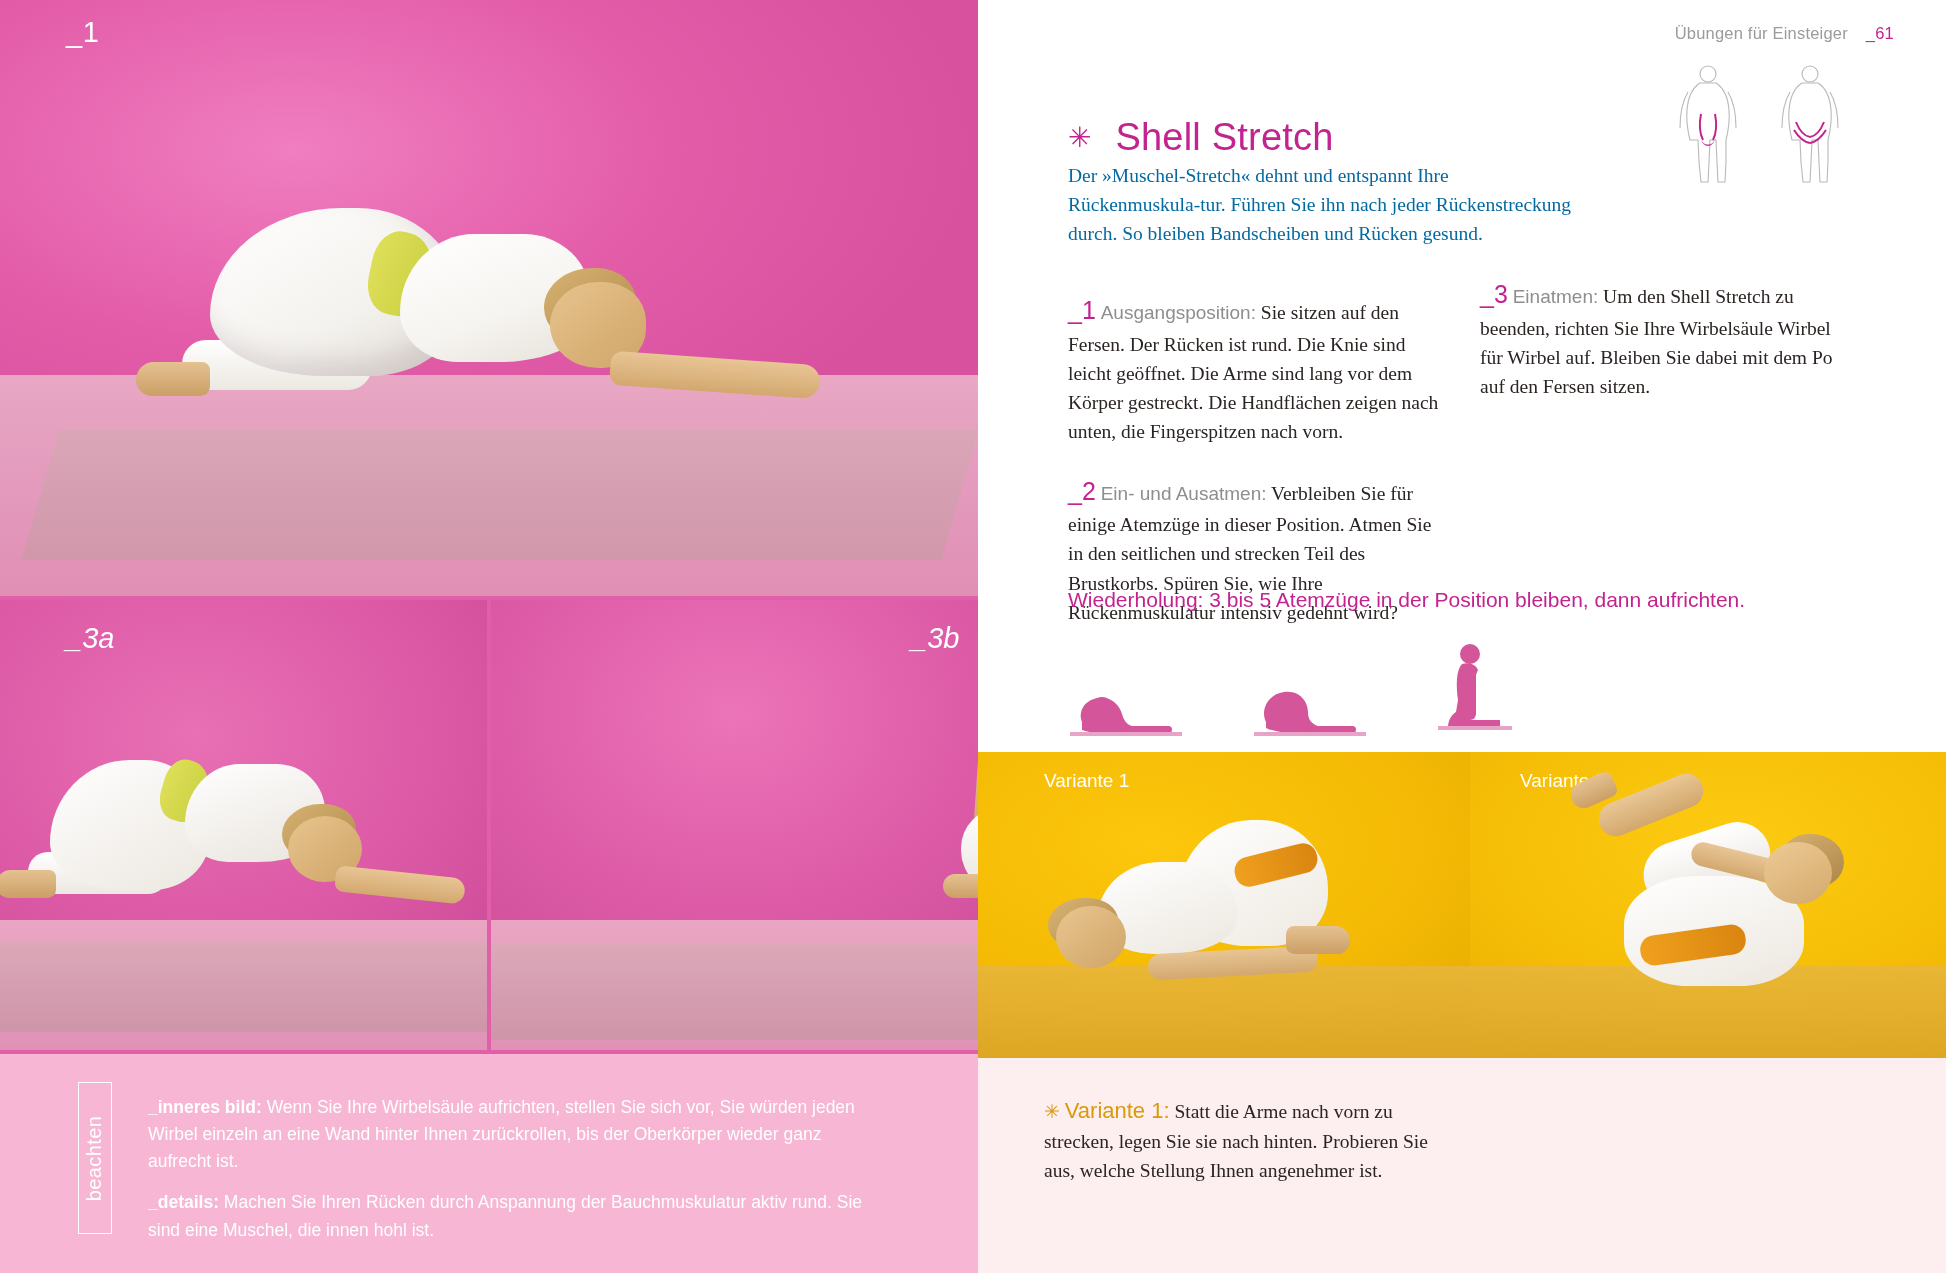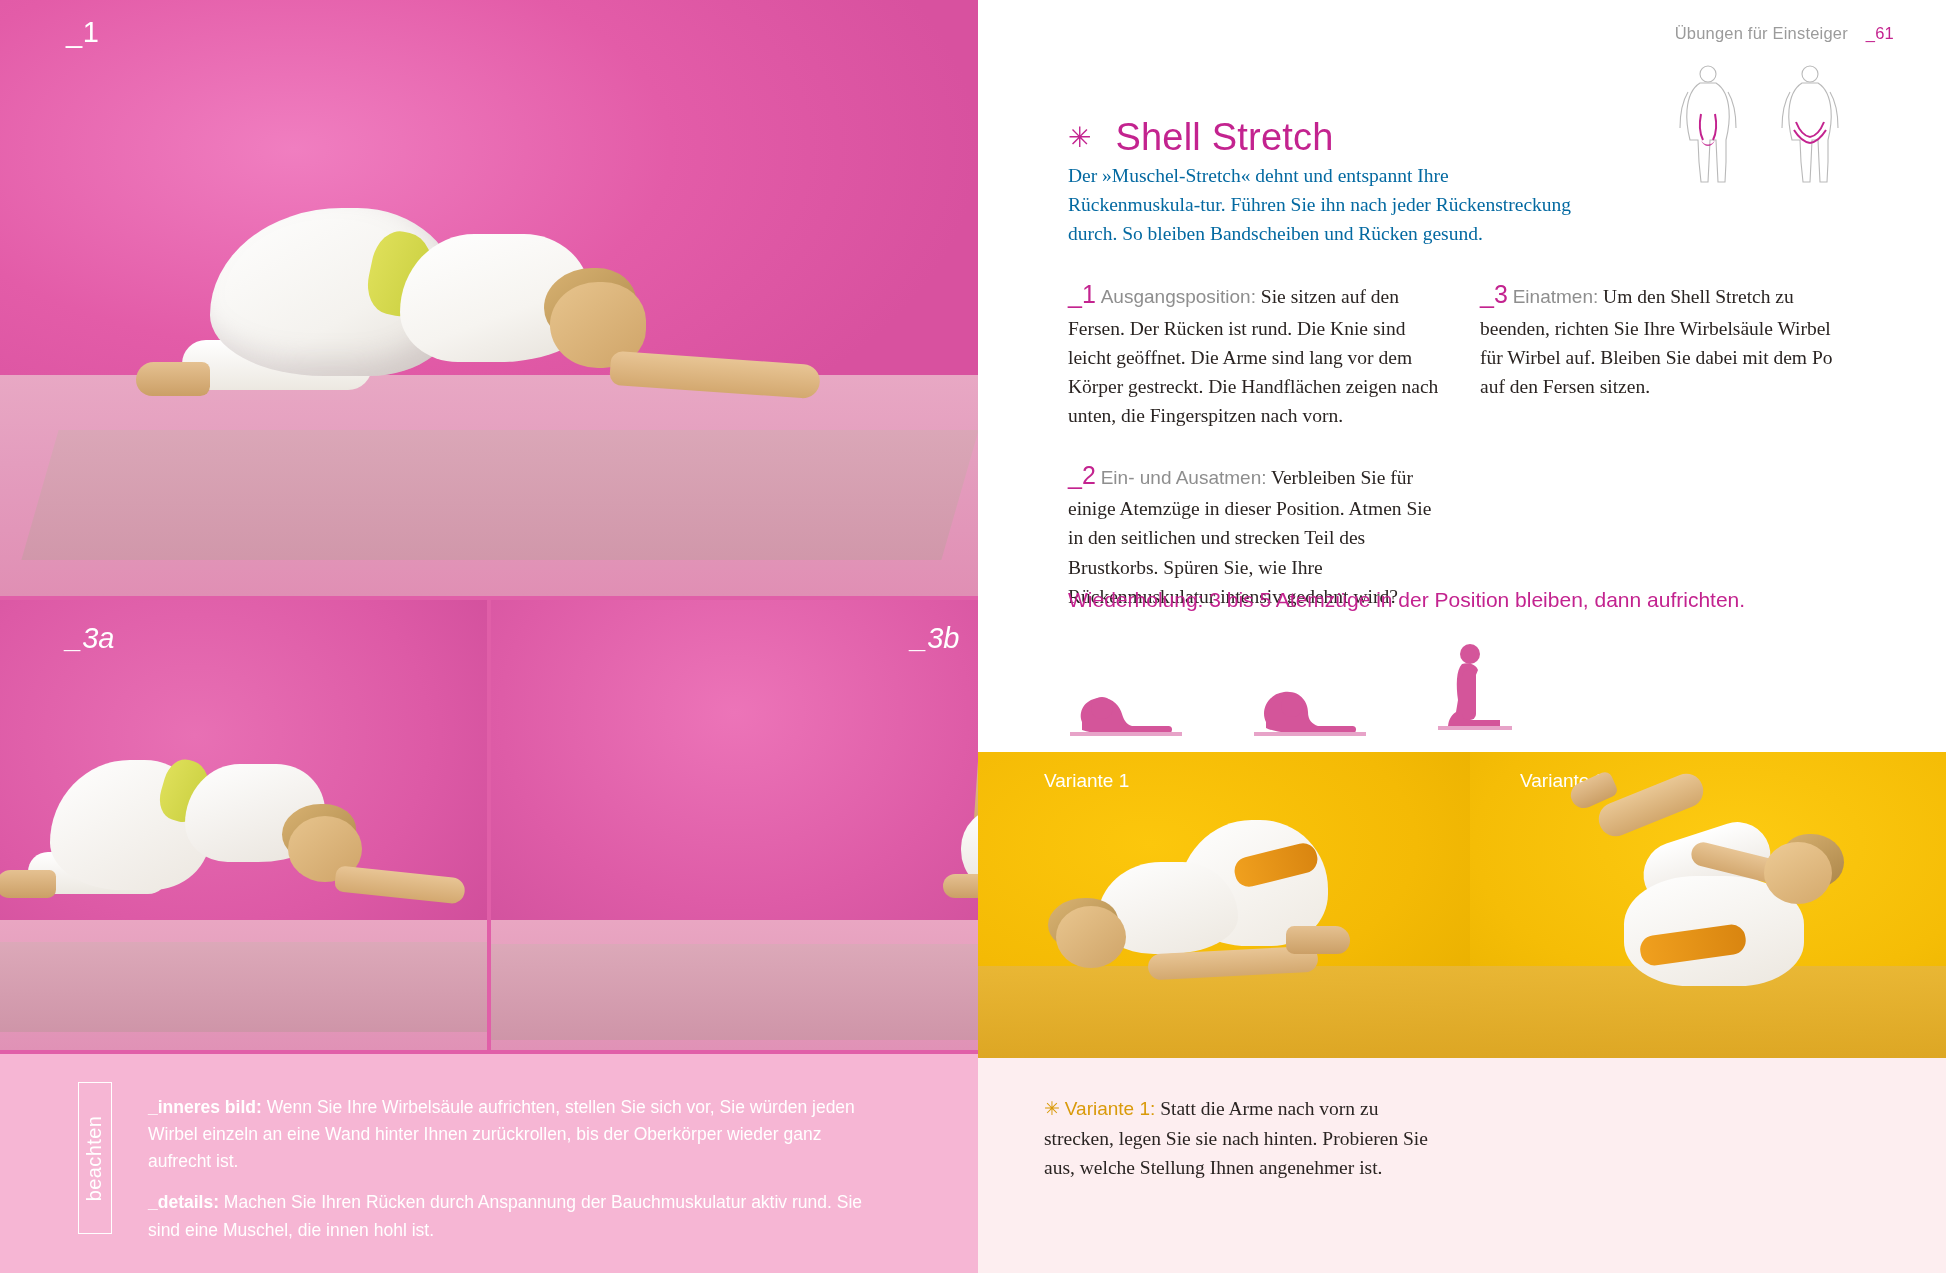--- a/index.html
+++ b/index.html
@@ -244,21 +244,21 @@
     position: absolute; right: 78px; top: 62px;
     width: 200px; height: 125px;
     display: flex; gap: 22px;
   }
   .fig { position: relative; width: 80px; height: 125px; }
   .fig svg { display: block; }
 
   
   .steps { position: absolute; left: 90px; top: 276px; width: 800px; }
   .col { position: absolute; }
-  .col-a { left: 0; width: 372px; }
+  .col-a { left: 0; width: 372px; margin-top: 16px; }
   .col-b { left: 412px; width: 372px; }
   .step { font-family: "Liberation Serif", serif; font-size: 19.5px; line-height: 1.5; color: #2a2422; margin-bottom: 26px; }
   .step .num {
     font-family: "Liberation Sans", sans-serif;
     color: #c3238f; font-size: 25px; letter-spacing: 0;
   }
   .step .kicker {
     font-family: "Liberation Sans", sans-serif;
     color: #8e8e8e; font-size: 19px;
   }
@@ -381,21 +381,21 @@
   .var-cap .line {
     font-family: "Liberation Serif", serif;
     font-size: 19.5px; line-height: 1.5; color: #2a2422;
   }
   .var-cap .star-s {
     font-family: "Liberation Sans", sans-serif;
     color: #d99a0a; font-size: 19px;
   }
   .var-cap .vlabel {
     font-family: "Liberation Sans", sans-serif;
-    color: #d99a0a; font-size: 19px;
+    color: #d99a0a; font-size: 22px;
   }
 </style>
 </head>
 <body>
 
 <div class="spread">
 
   <div class="page-left">
 
     <div class="photo-main">

